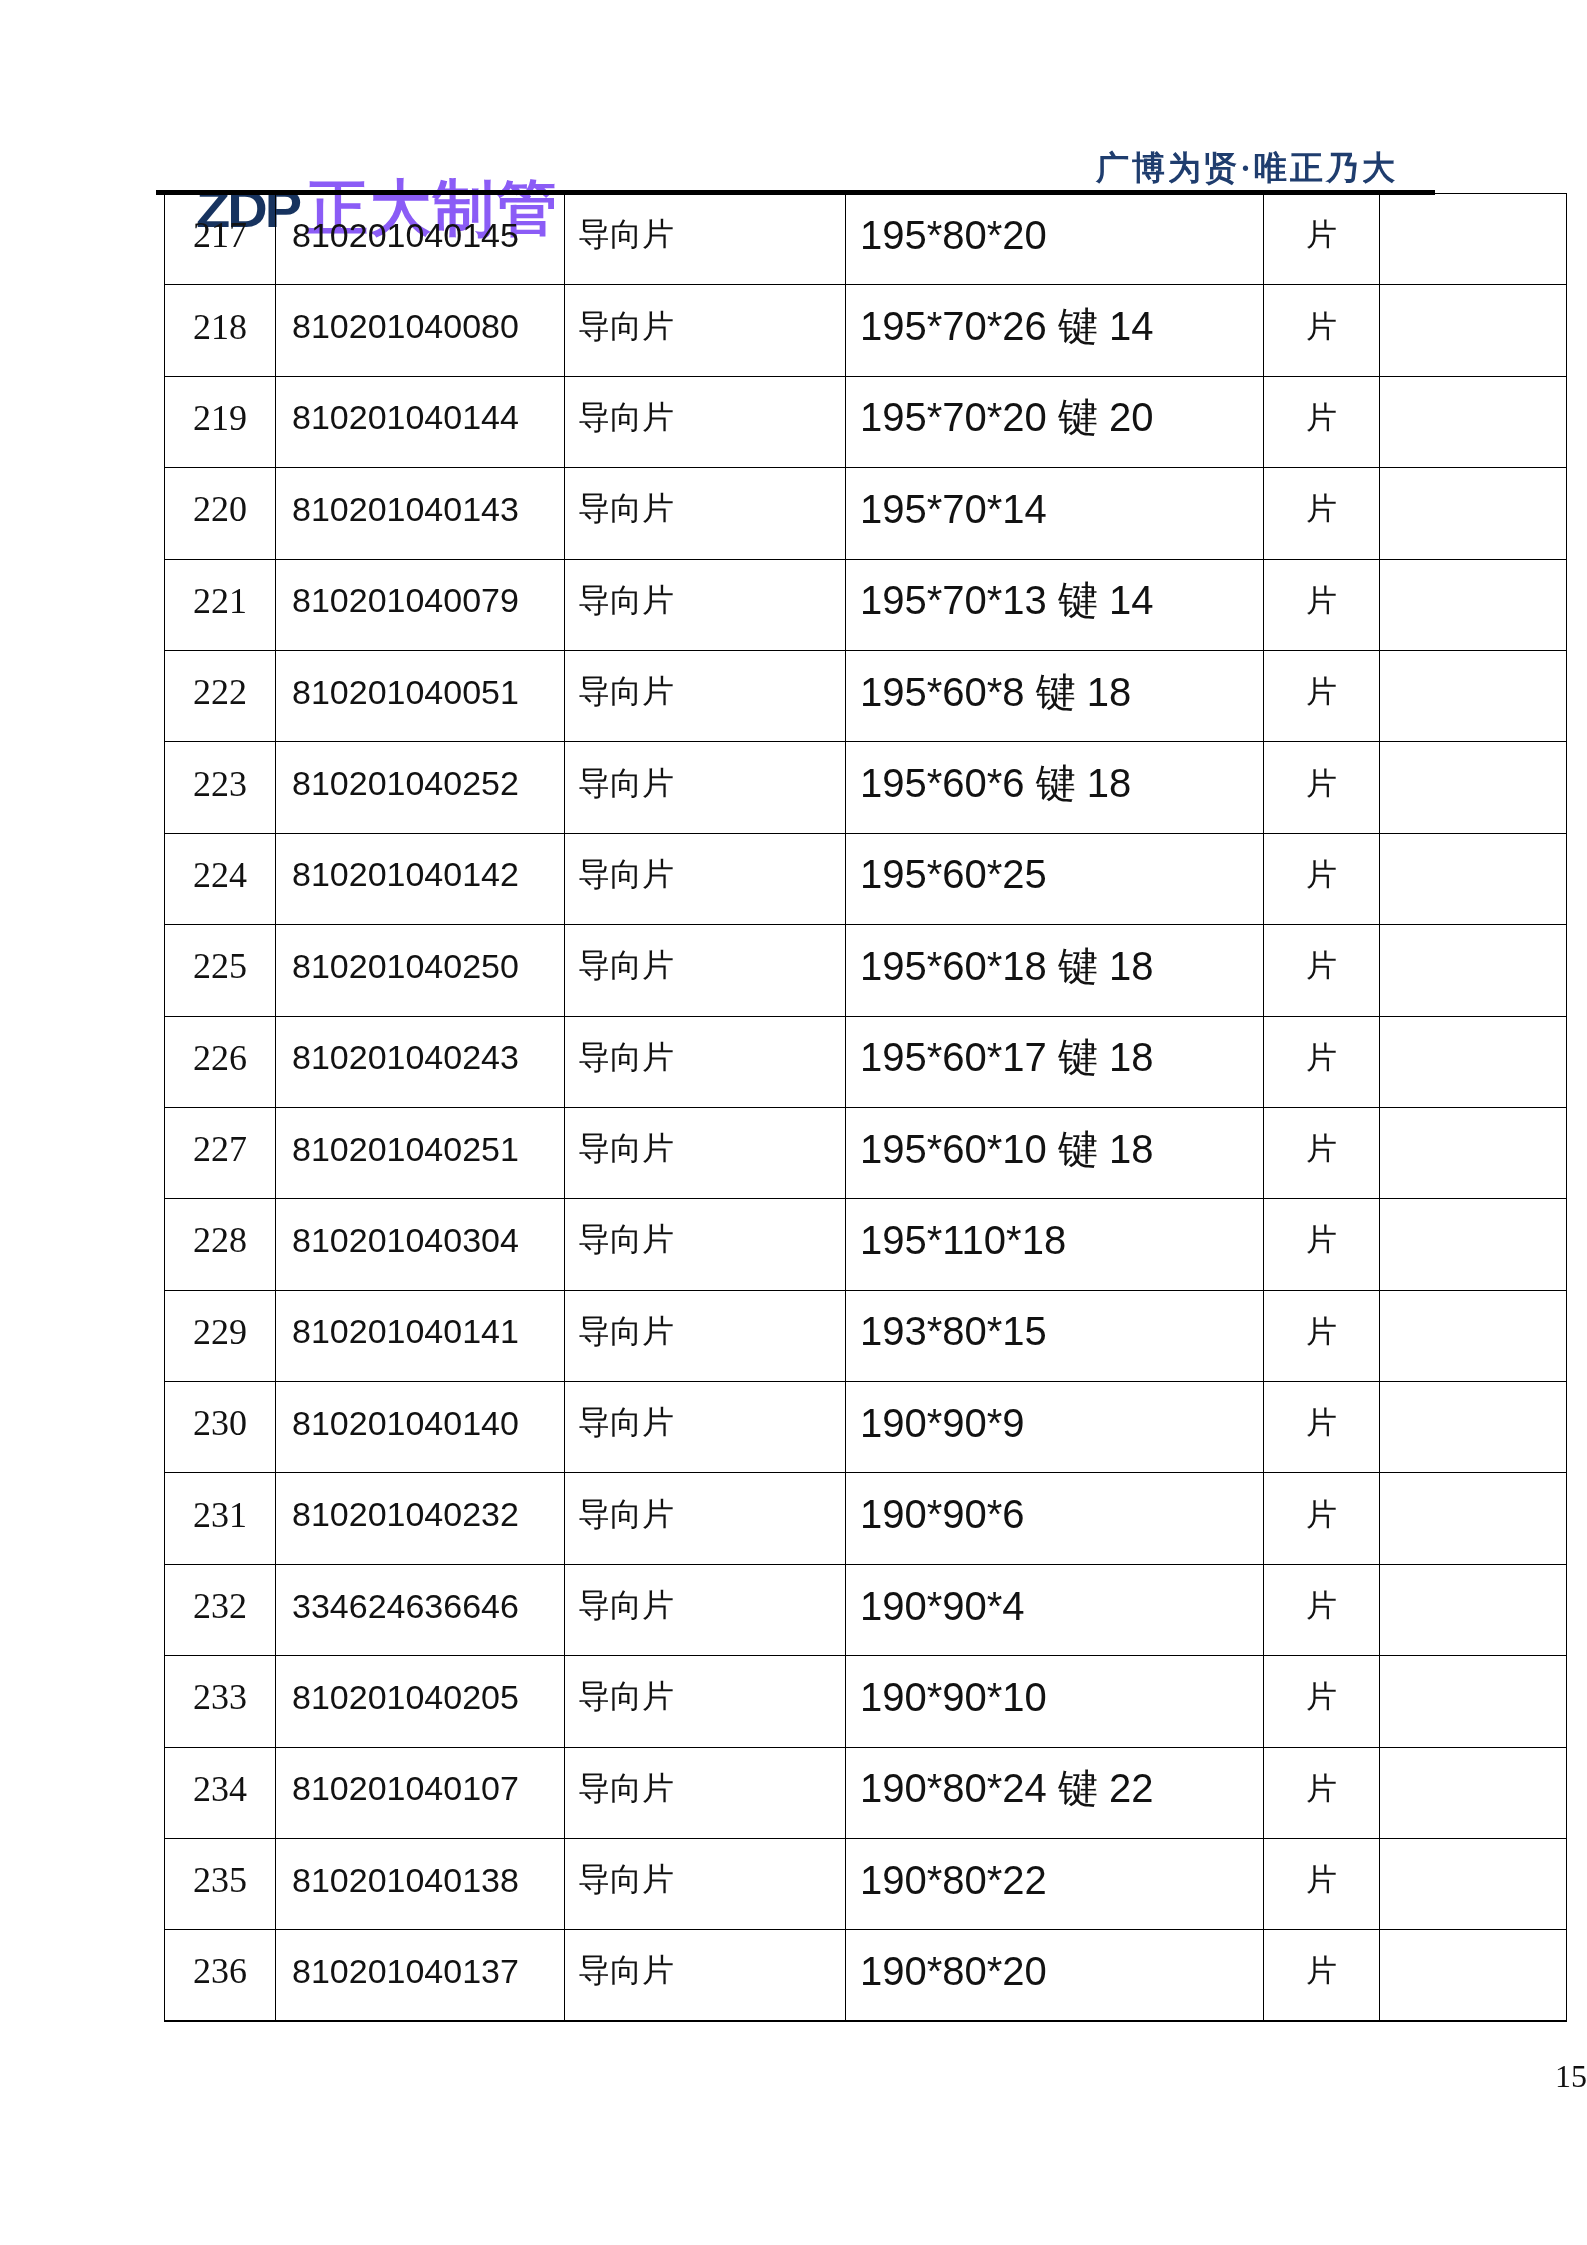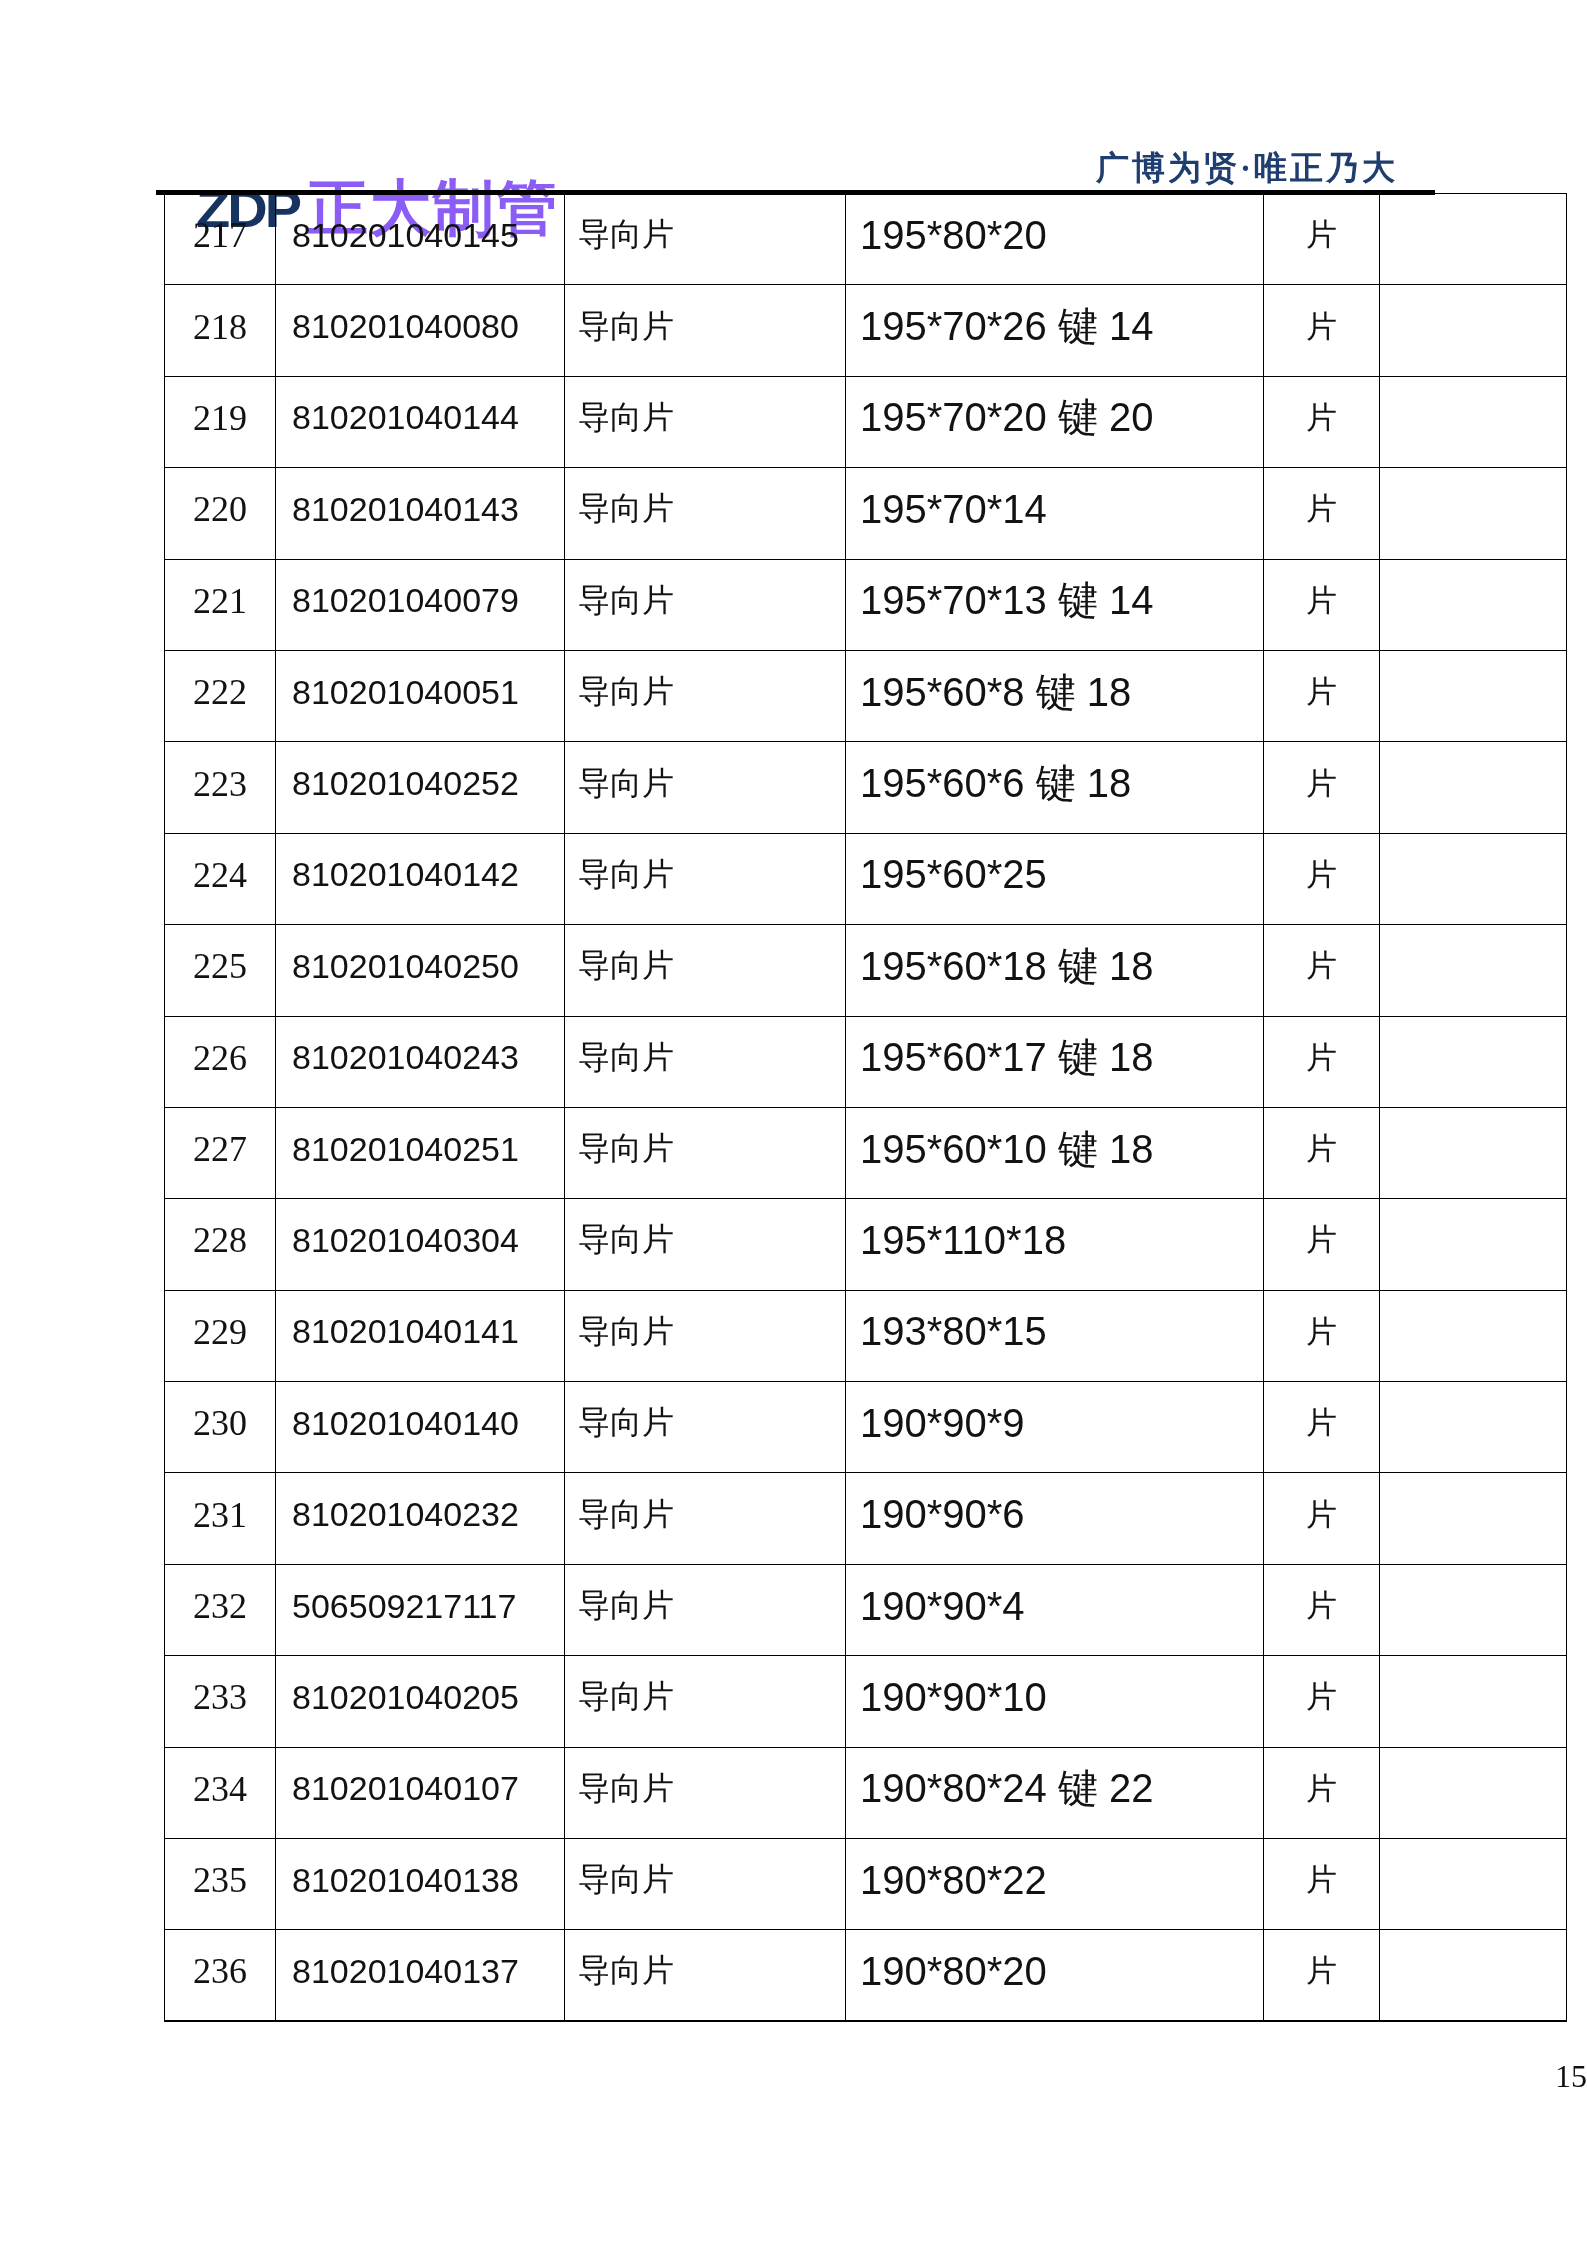--- a/index.html
+++ b/index.html
@@ -211,21 +211,21 @@
       <tr>
         <td class="col-index">231</td>
         <td class="col-code">810201040232</td>
         <td class="col-name">导向片</td>
         <td class="col-spec">190*90*6</td>
         <td class="col-unit">片</td>
         <td class="col-remark"></td>
       </tr>
       <tr>
         <td class="col-index">232</td>
-        <td class="col-code">506509217117</td>
+        <td class="col-code">334624636646</td>
         <td class="col-name">导向片</td>
         <td class="col-spec">190*90*4</td>
         <td class="col-unit">片</td>
         <td class="col-remark"></td>
       </tr>
       <tr>
         <td class="col-index">233</td>
         <td class="col-code">810201040205</td>
         <td class="col-name">导向片</td>
         <td class="col-spec">190*90*10</td>

